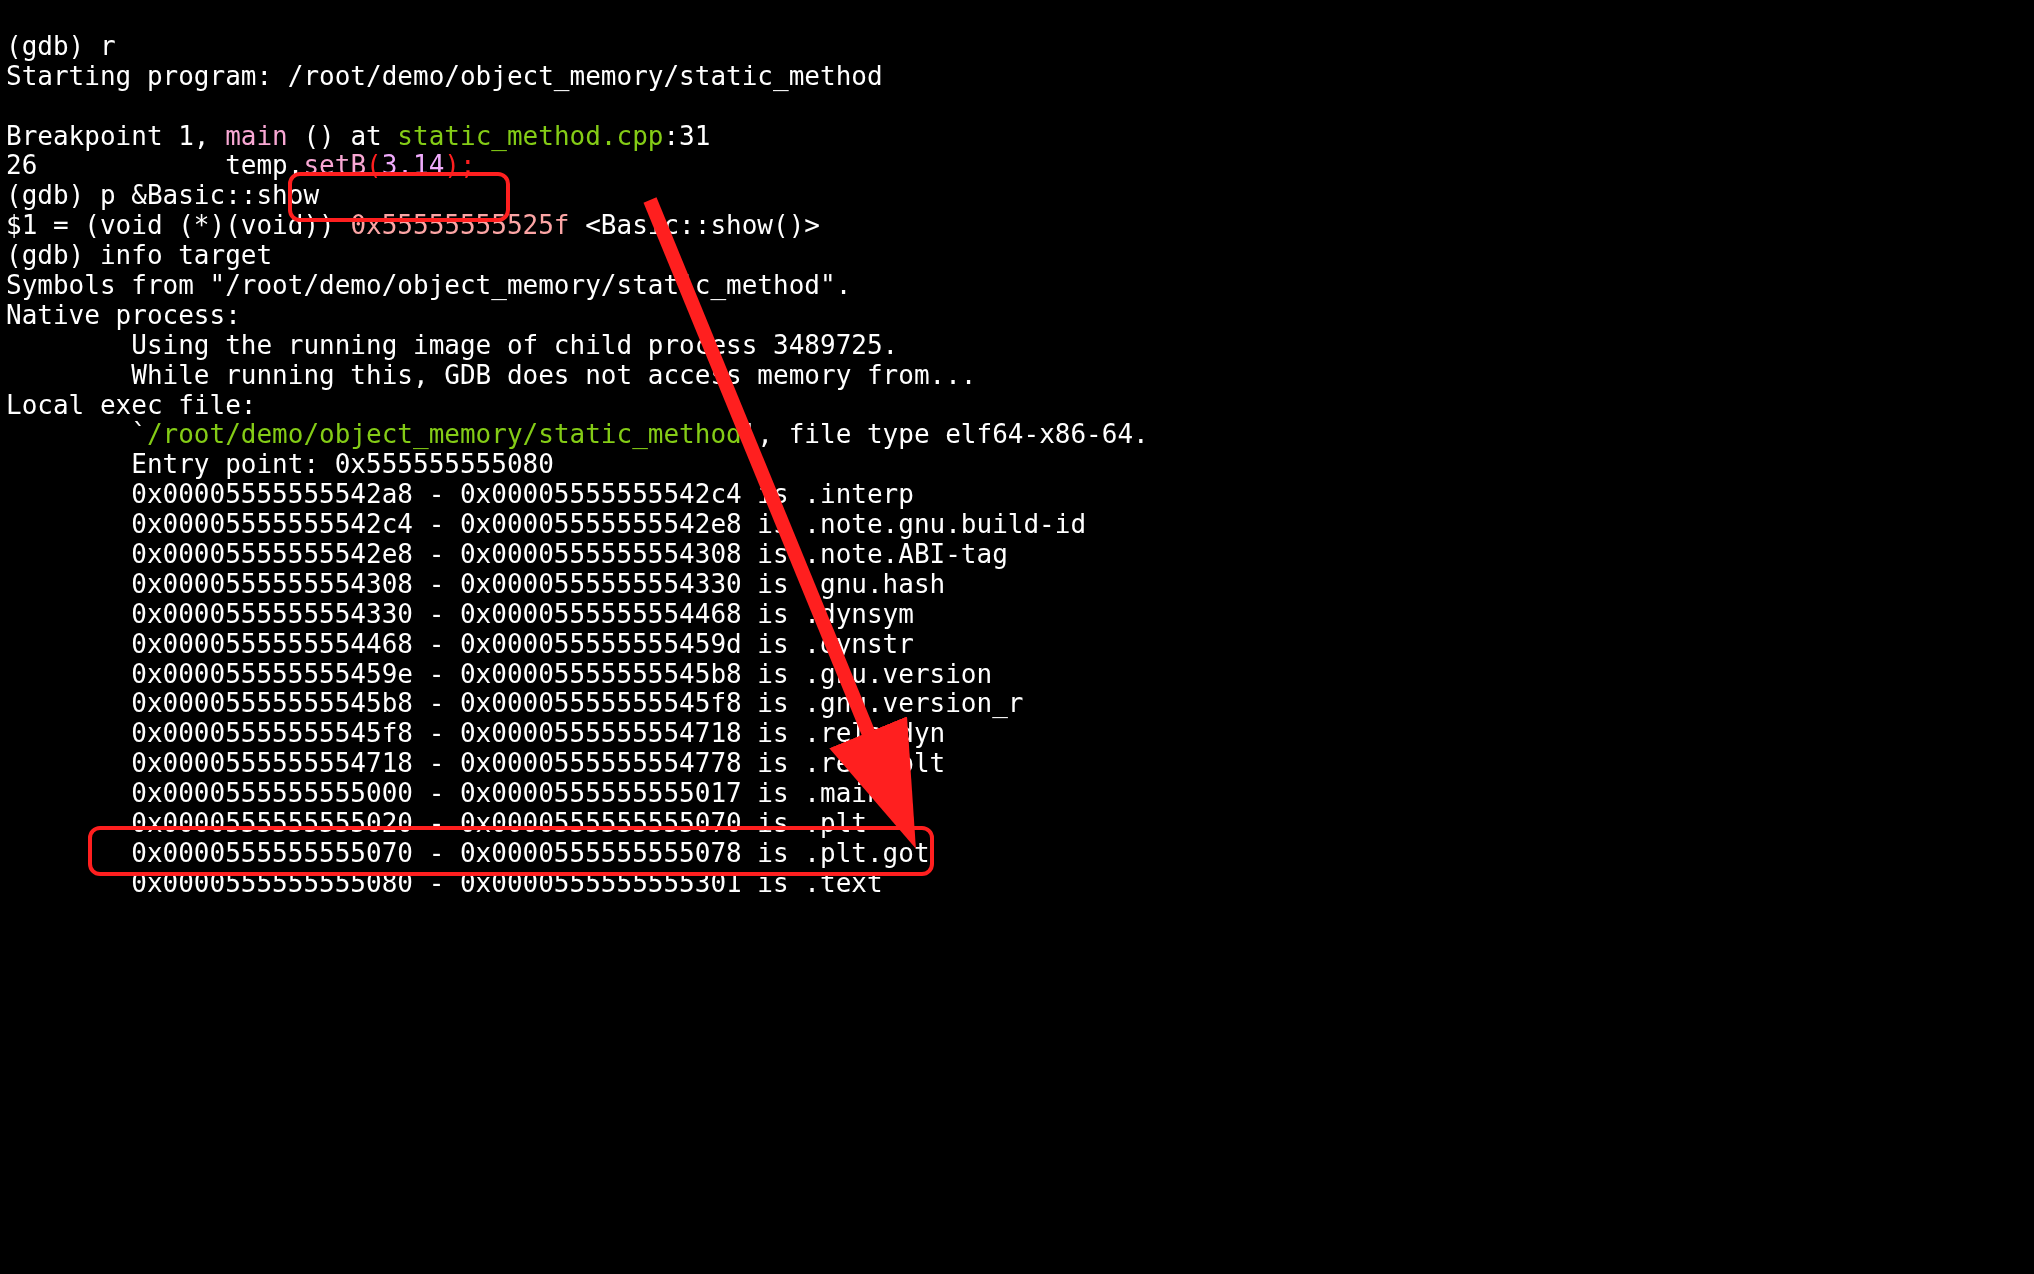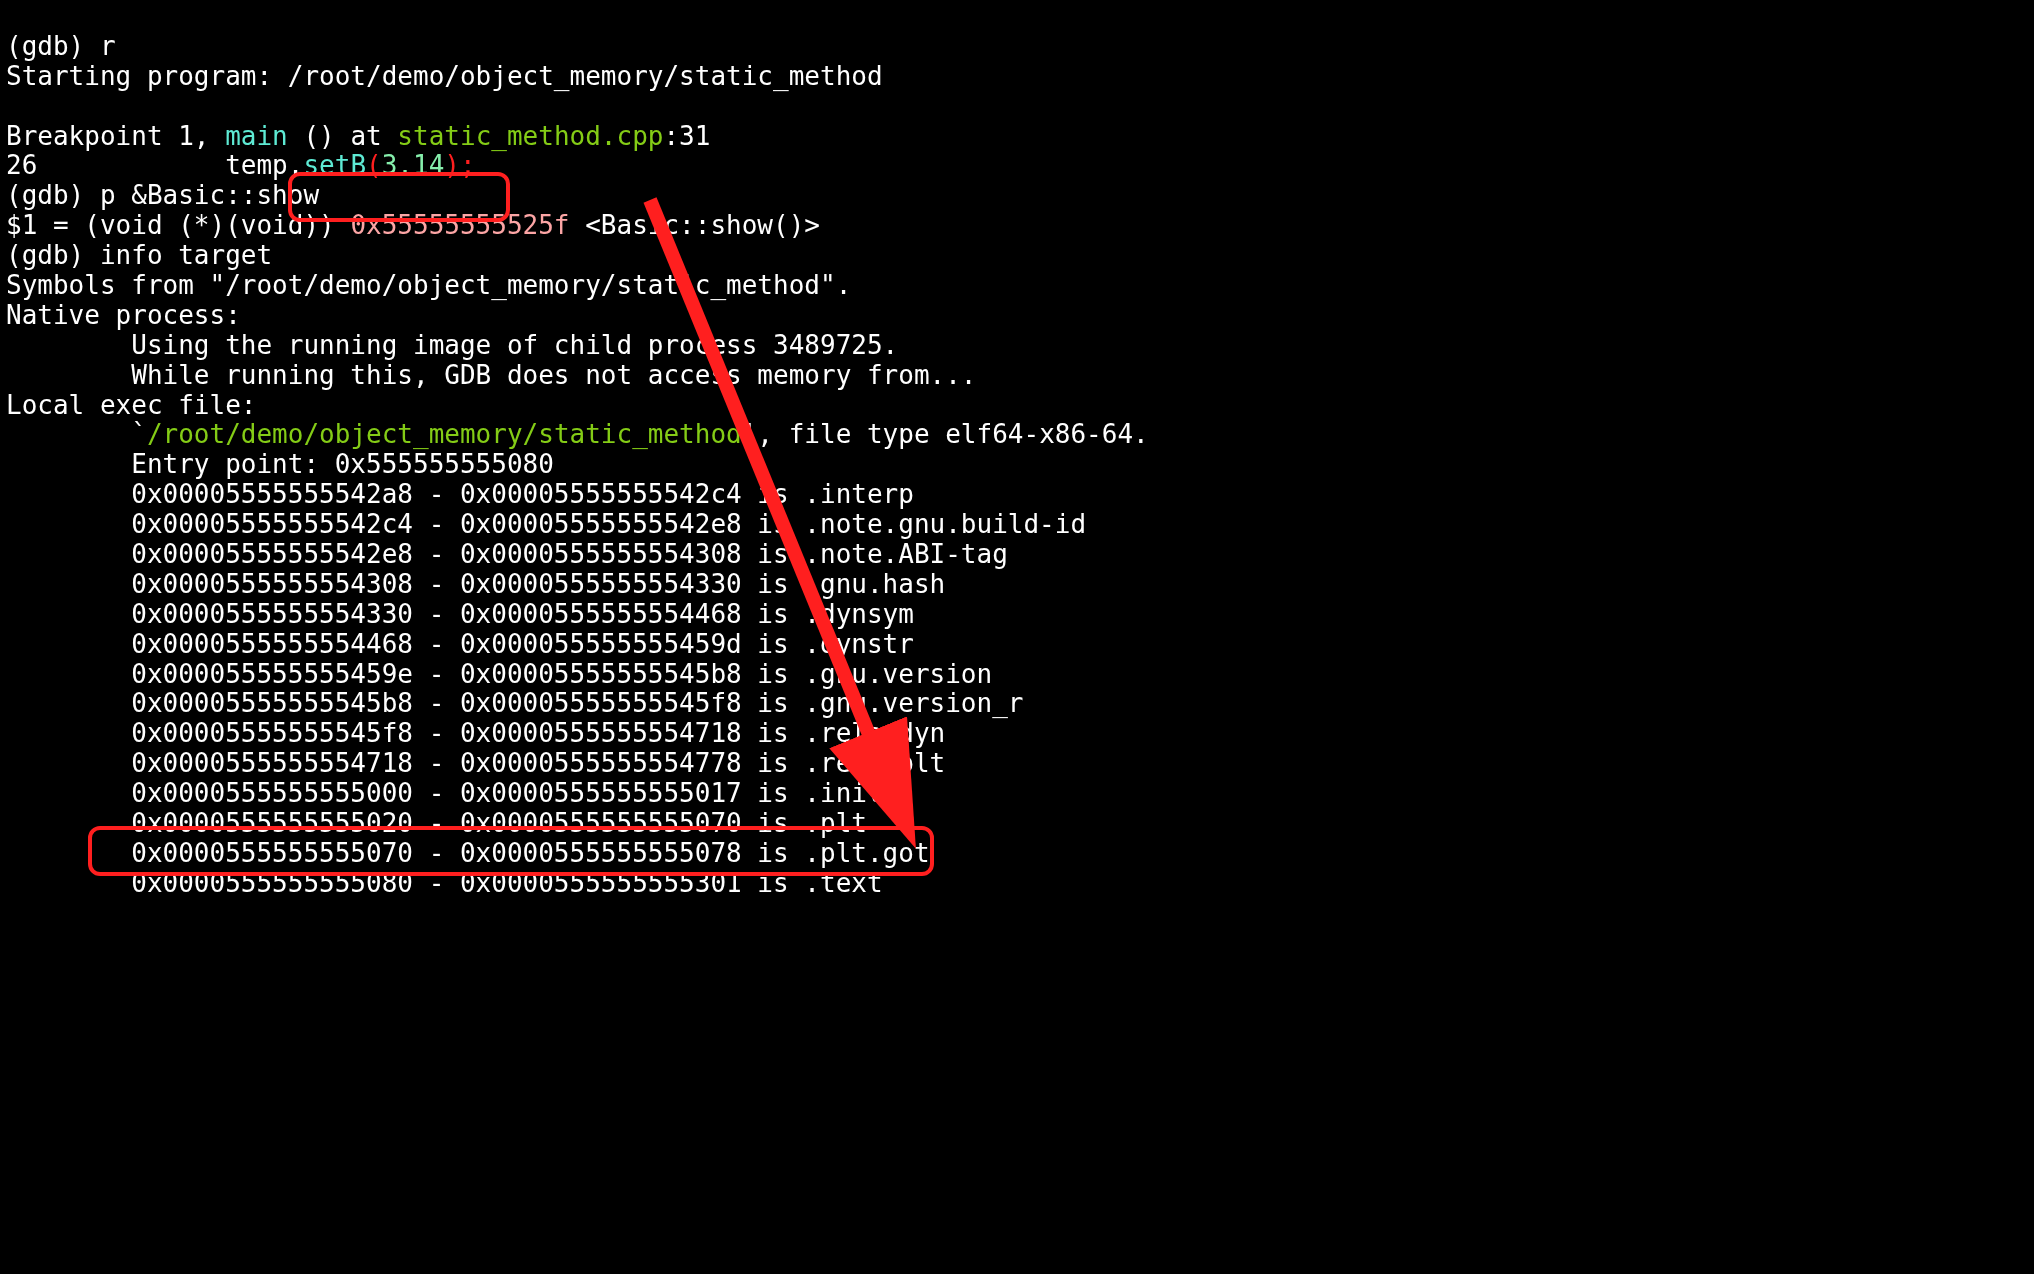--- a/index.html
+++ b/index.html
@@ -15,23 +15,23 @@
     height: 1274px;
     overflow: hidden;
     position: relative;
   }
   .term {
     white-space: pre;
     padding: 2px 6px;
     position: relative;
     z-index: 1;
   }
-  .yellow { color: #5eead4; }
+  .yellow { color: #f9a8d4; }
   .green  { color: #84cc16; }
-  .num    { color: #86efac; text-align: right; } 
+  .num    { color: #f0abfc; text-align: right; } 
   .red    { color: #ff1f1f; }
   .blue   { color: #fca5a5; }
   .annot {
     position: absolute;
     border: 4px solid #ff1f1f;
     border-radius: 12px;
     z-index: 2;
   }
   #box1 { left: 288px; top: 172px; width: 214px; height: 42px; }
   #box2 { left: 88px;  top: 826px; width: 838px; height: 42px; }
@@ -64,21 +64,21 @@
 <span>        0x00005555555542a8 - 0x00005555555542c4 is .interp</span>
 <span>        0x00005555555542c4 - 0x00005555555542e8 is .note.gnu.build-id</span>
 <span>        0x00005555555542e8 - 0x0000555555554308 is .note.ABI-tag</span>
 <span>        0x0000555555554308 - 0x0000555555554330 is .gnu.hash</span>
 <span>        0x0000555555554330 - 0x0000555555554468 is .dynsym</span>
 <span>        0x0000555555554468 - 0x000055555555459d is .dynstr</span>
 <span>        0x000055555555459e - 0x00005555555545b8 is .gnu.version</span>
 <span>        0x00005555555545b8 - 0x00005555555545f8 is .gnu.version_r</span>
 <span>        0x00005555555545f8 - 0x0000555555554718 is .rela.dyn</span>
 <span>        0x0000555555554718 - 0x0000555555554778 is .rela.plt</span>
-<span>        0x0000555555555000 - 0x0000555555555017 is .init</span>
+<span>        0x0000555555555000 - 0x0000555555555017 is .main</span>
 <span>        0x0000555555555020 - 0x0000555555555070 is .plt</span>
 <span>        0x0000555555555070 - 0x0000555555555078 is .plt.got</span>
 <span>        0x0000555555555080 - 0x0000555555555301 is .text</span>
 
 </div>
 
 <div id="box1" class="annot"></div>
 <div id="box2" class="annot"></div>
 
 <svg id="arrow" width="2034" height="1274">

